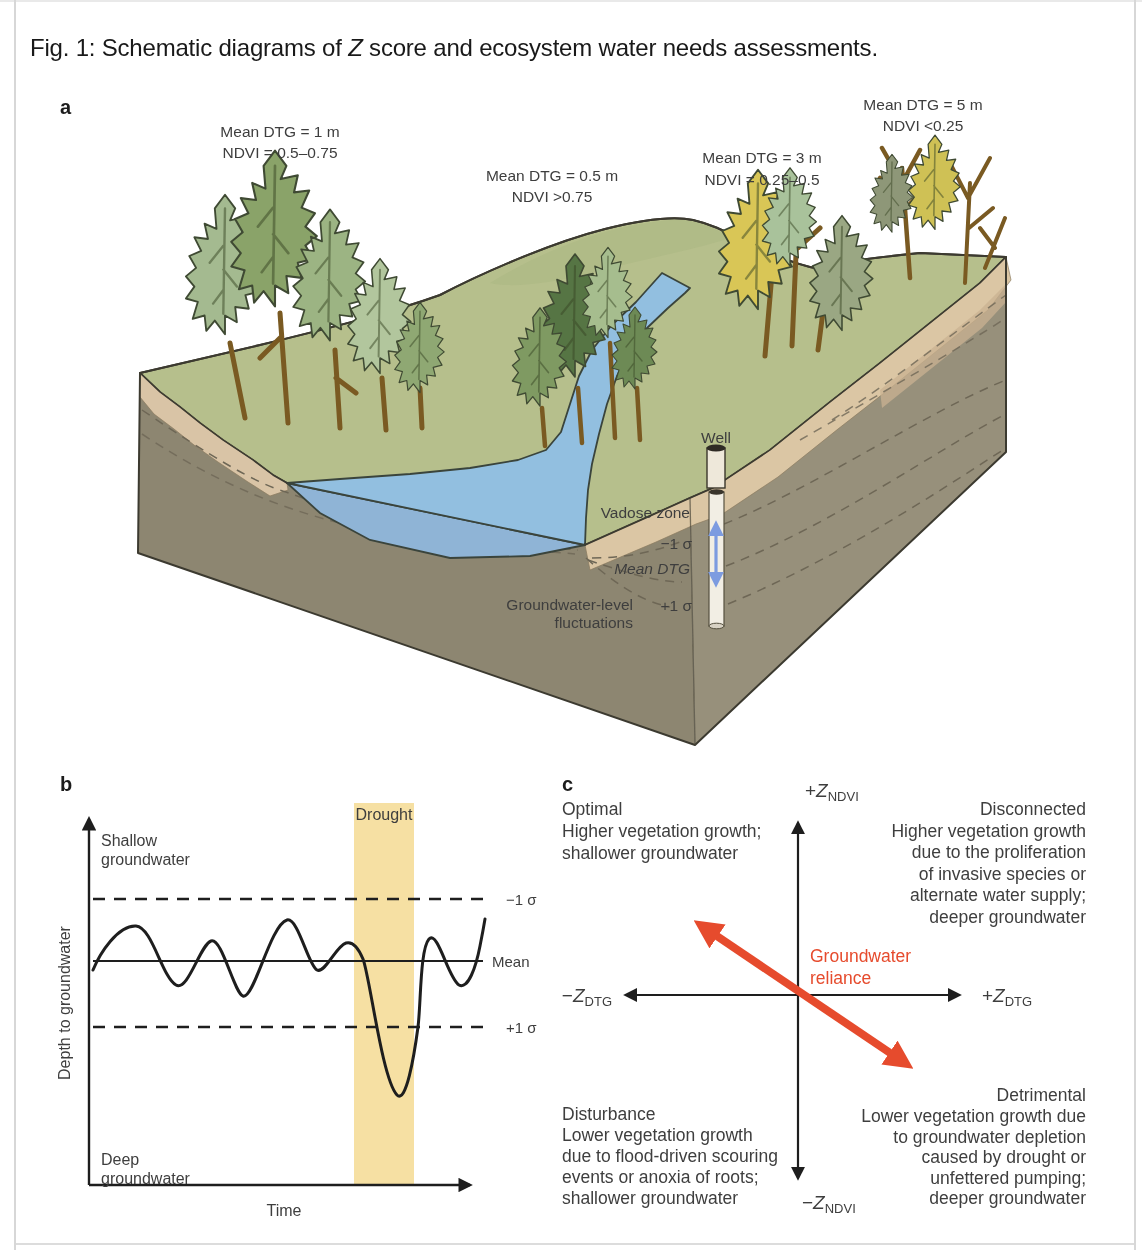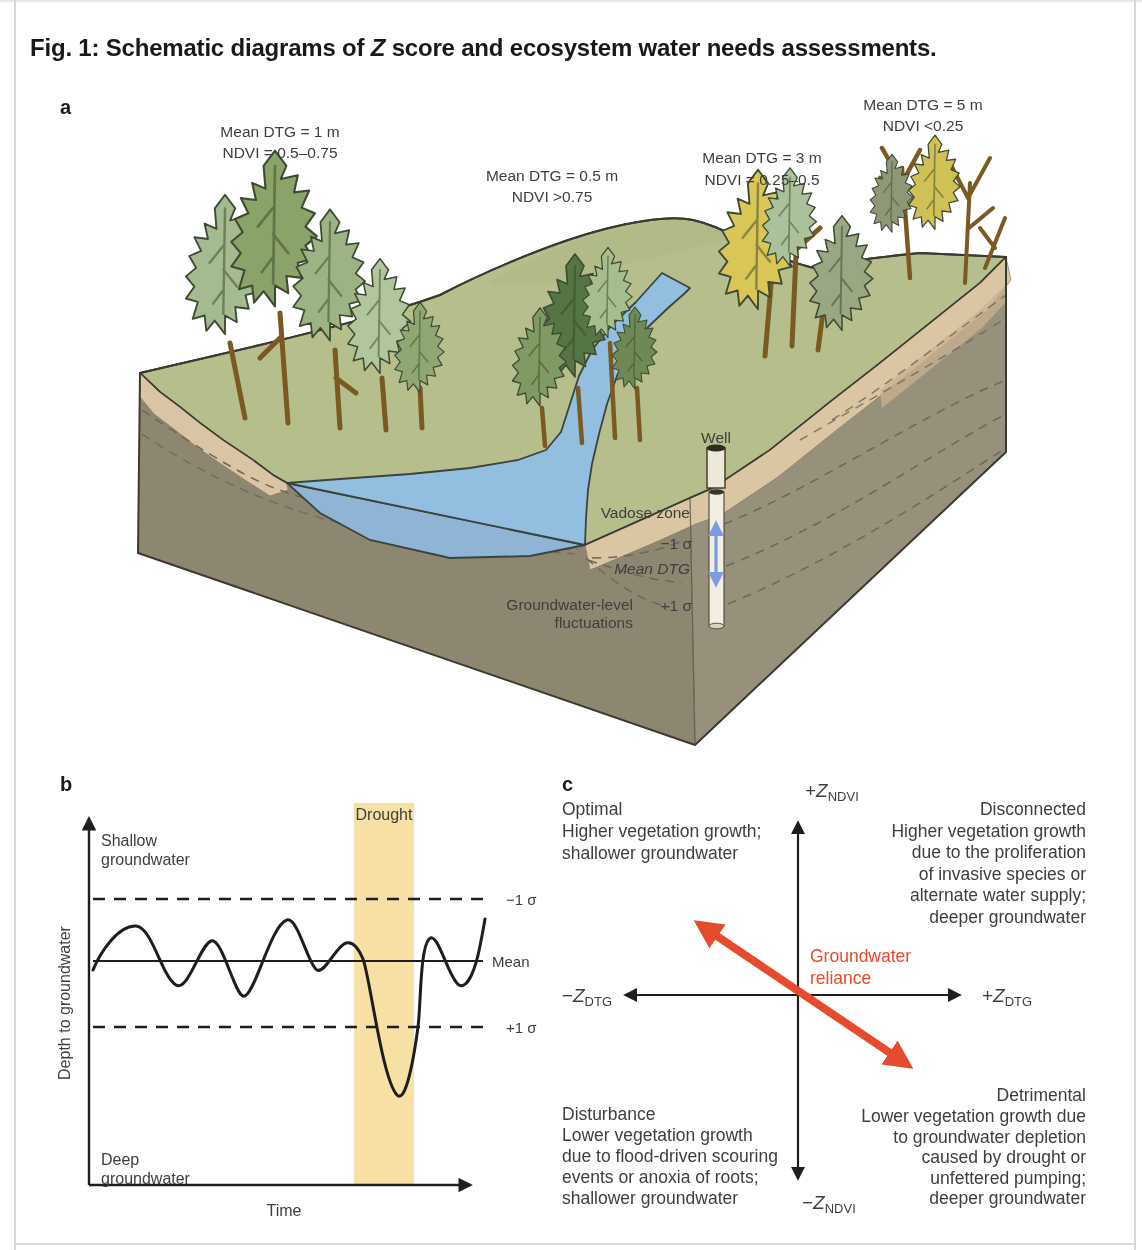--- a/index.html
+++ b/index.html
@@ -4,21 +4,21 @@
 <style>
   html,body{margin:0;padding:0;background:#ffffff;}
   body{width:1142px;height:1250px;position:relative;overflow:hidden;
        font-family:"Liberation Sans", sans-serif;}
   .hairline{position:absolute;background:#d7d7d7;}
   #hl-left{left:14px;top:0;width:2px;height:1250px;}
   #hl-right{left:1134px;top:0;width:2px;height:1250px;}
   #hl-top{left:0;top:0;width:1142px;height:2px;background:#e9e9e9;}
   #hl-bottom{left:16px;top:1243px;width:1118px;height:2px;background:#dcdcdc;}
   .title{position:absolute;left:30px;top:34px;width:1080px;margin:0;
-         font-size:24px;font-weight:bold;color:#191919;letter-spacing:-0.2px;}
+         font-size:24px;font-weight:normal;color:#191919;letter-spacing:-0.2px;}
   .title .it{font-style:italic;}
   svg{position:absolute;}
   #panel-a{left:30px;top:88px;}
   #panel-b{left:40px;top:763px;}
   #panel-c{left:552px;top:763px;}
   svg text{fill:#3e3e3e;font-family:"Liberation Sans", sans-serif;}
   .pletter{font-size:20px;font-weight:bold;fill:#1c1c1c;}
   .ann{font-size:15.5px;}
   .albl{font-size:15.5px;}
   .blbl{font-size:16px;}

